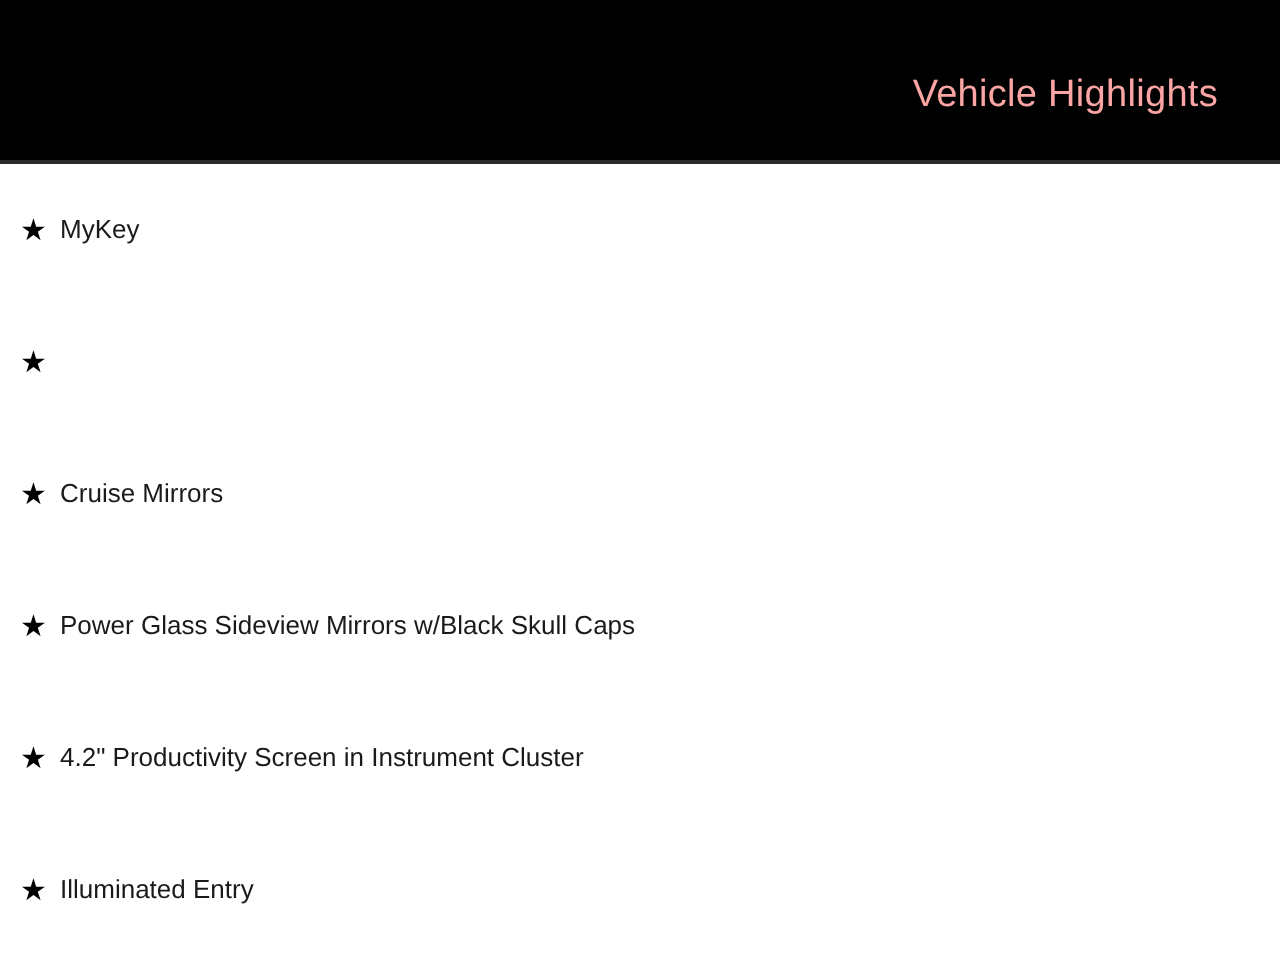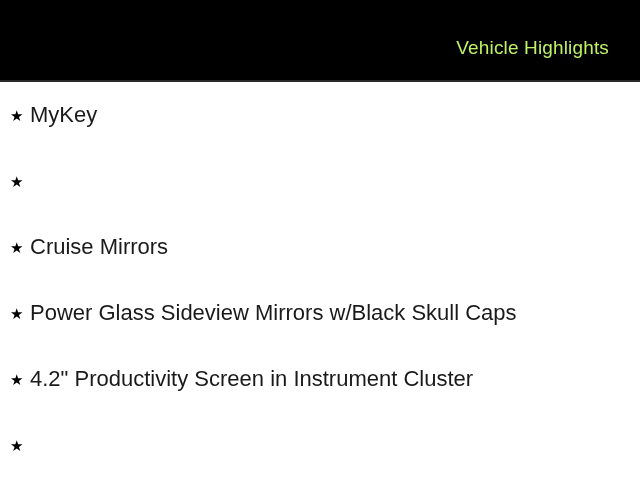--- a/index.html
+++ b/index.html
@@ -27,21 +27,21 @@
     top: 0;
     width: 640px;
     height: 80px;
     background: #000000;
     box-sizing: border-box;
     display: flex;
     align-items: center;
     justify-content: flex-end;
   }
   .header-title {
-    color: #bef264;
+    color: #fca5a5;
     font-size: 19px;
     line-height: 1;
     font-weight: 400;
     letter-spacing: 0.15px;
     padding-right: 31px;
     padding-top: 14px;
     white-space: nowrap;
   }
   .header-rule {
     position: absolute;
@@ -76,21 +76,21 @@
     width: 20px;
     color: #000000;
     font-size: 15px;
     line-height: 1;
     text-align: left;
     user-select: none;
   }
   .highlight-label {
     flex: 0 1 auto;
     color: #1a1a1a;
-    font-size: 22px;
+    font-size: 13px;
     line-height: 1.15;
     font-weight: 400;
     white-space: nowrap;
   }
 </style>
 </head>
 <body>
 
 <div class="page">
 
@@ -120,16 +120,17 @@
       <span class="highlight-label">Power Glass Sideview Mirrors w/Black Skull Caps</span>
     </li>
 
     <li class="highlight-item">
       <span class="bullet-star">★</span>
       <span class="highlight-label">4.2" Productivity Screen in Instrument Cluster</span>
     </li>
 
     <li class="highlight-item">
       <span class="bullet-star">★</span>
+      <span class="highlight-label">Illuminated Entry</span>
     </li>
 
   </ul>
 </div>
 
 </body></html>

